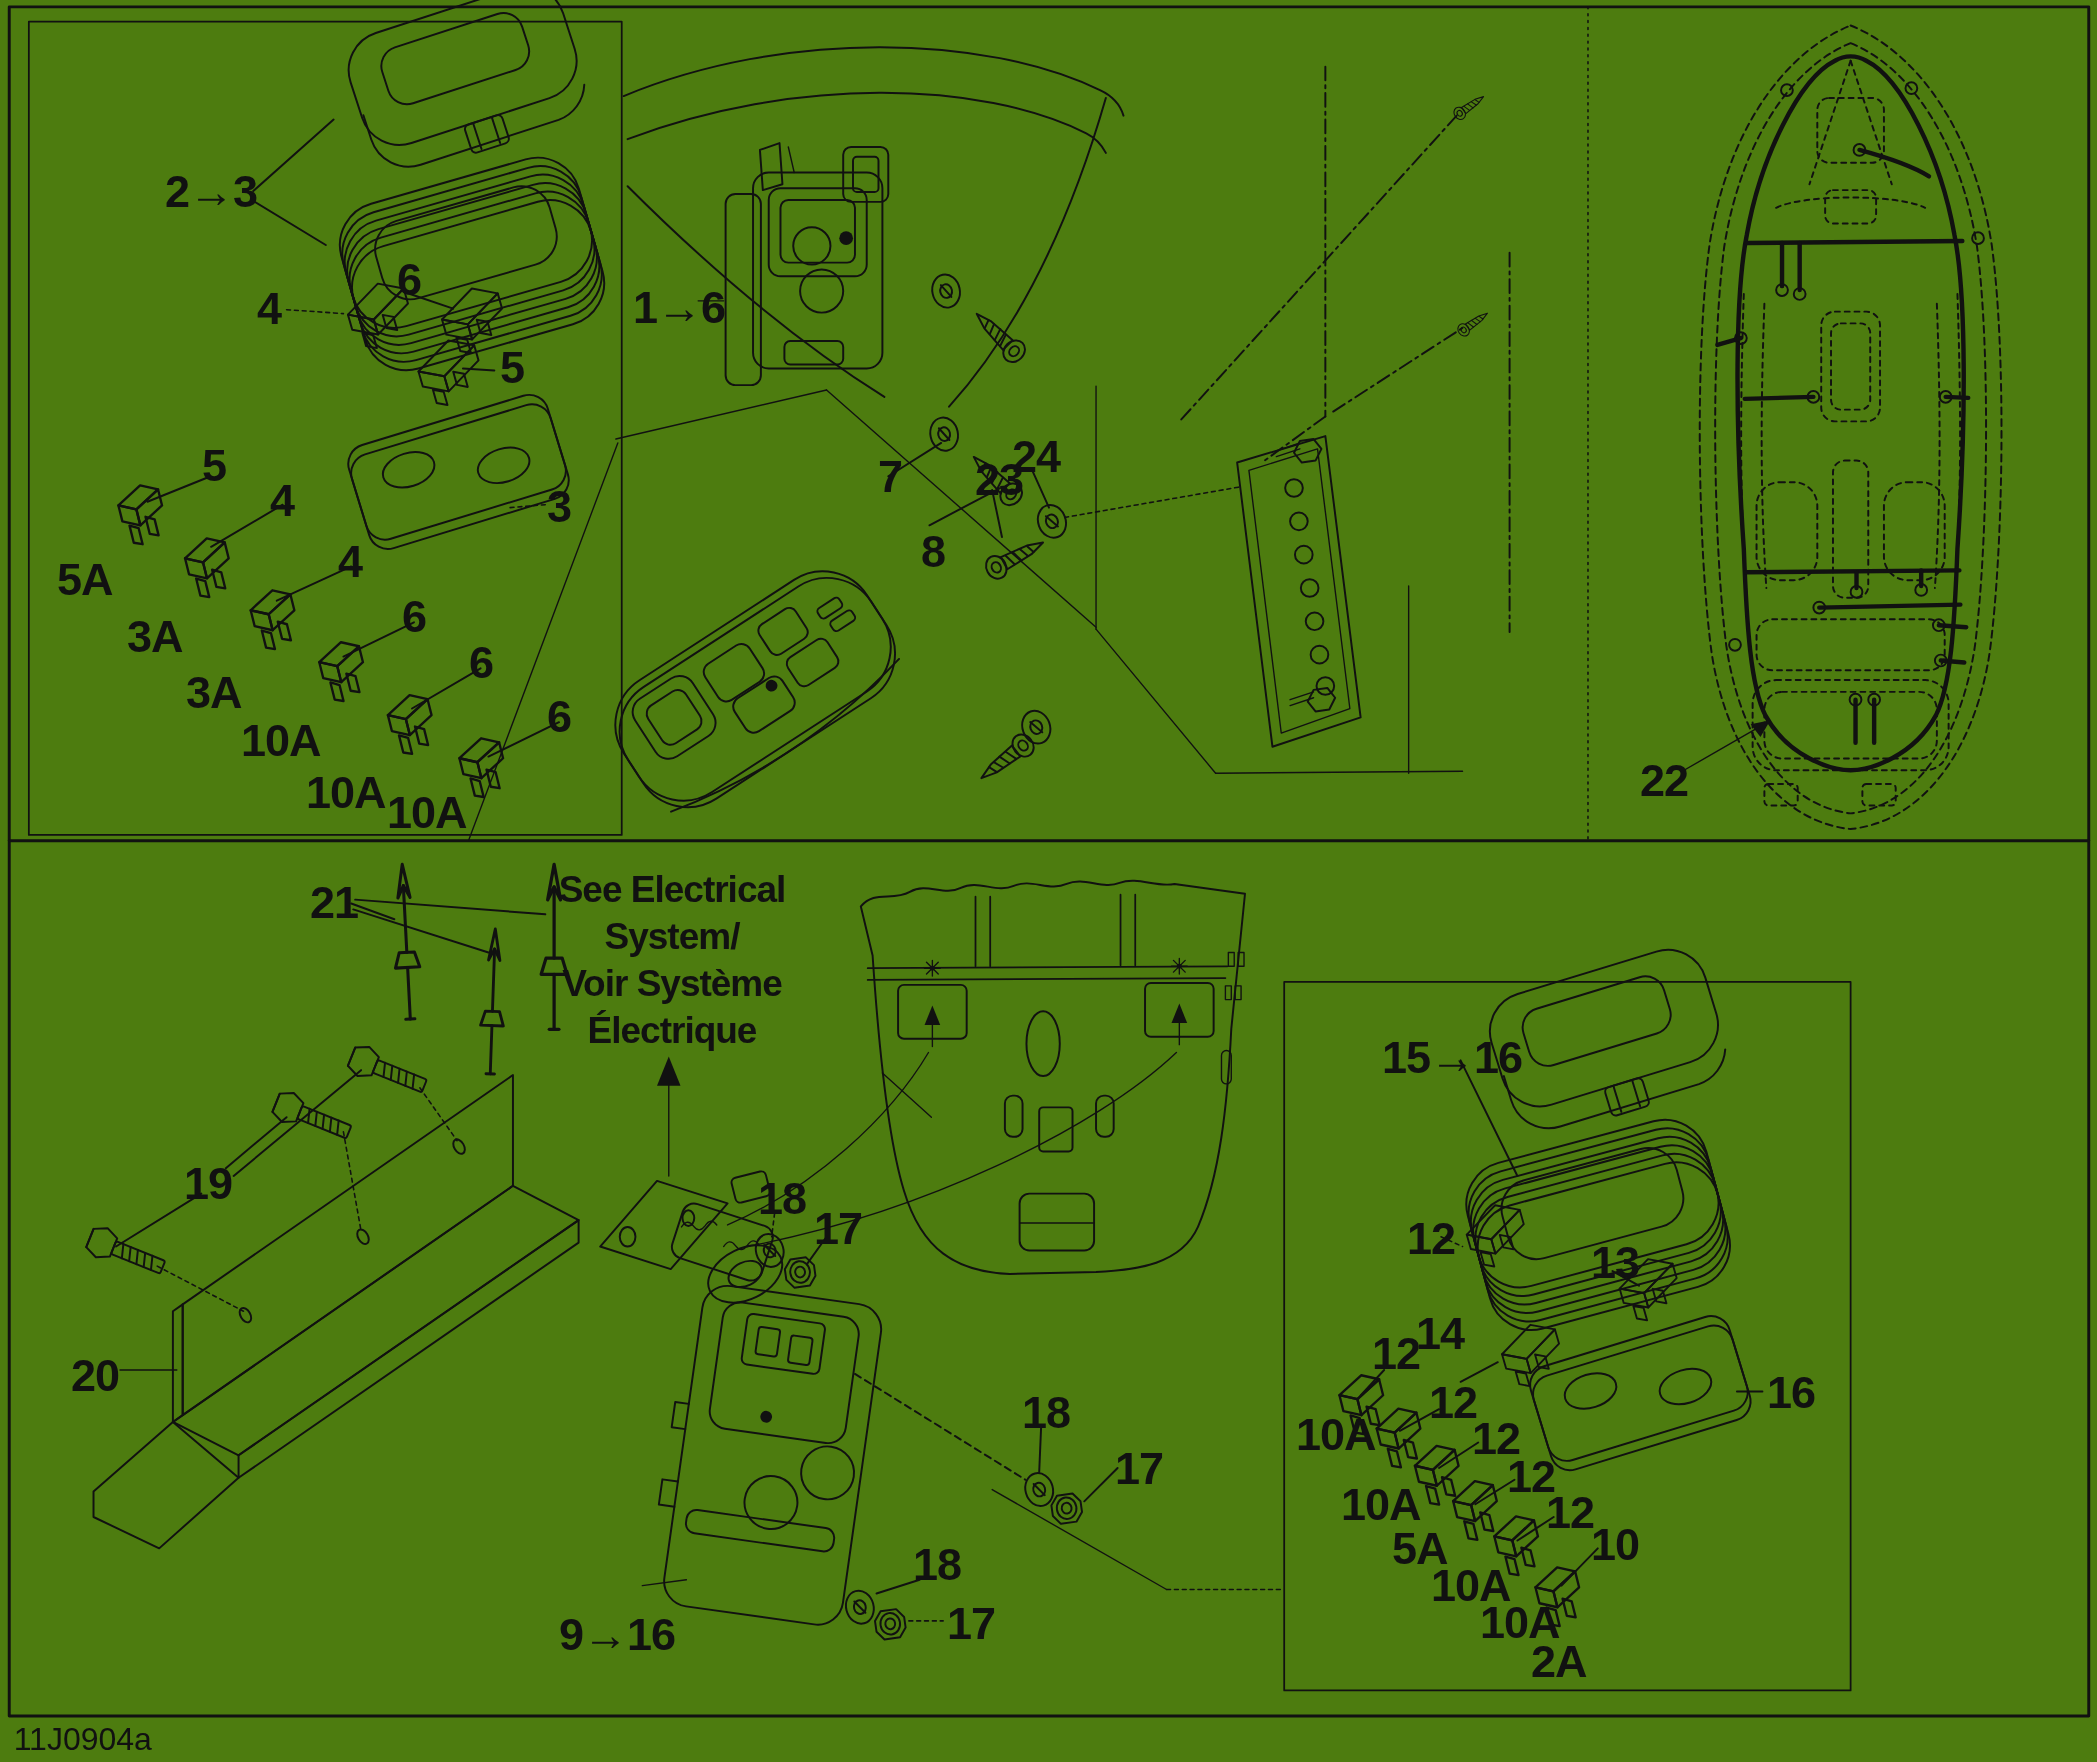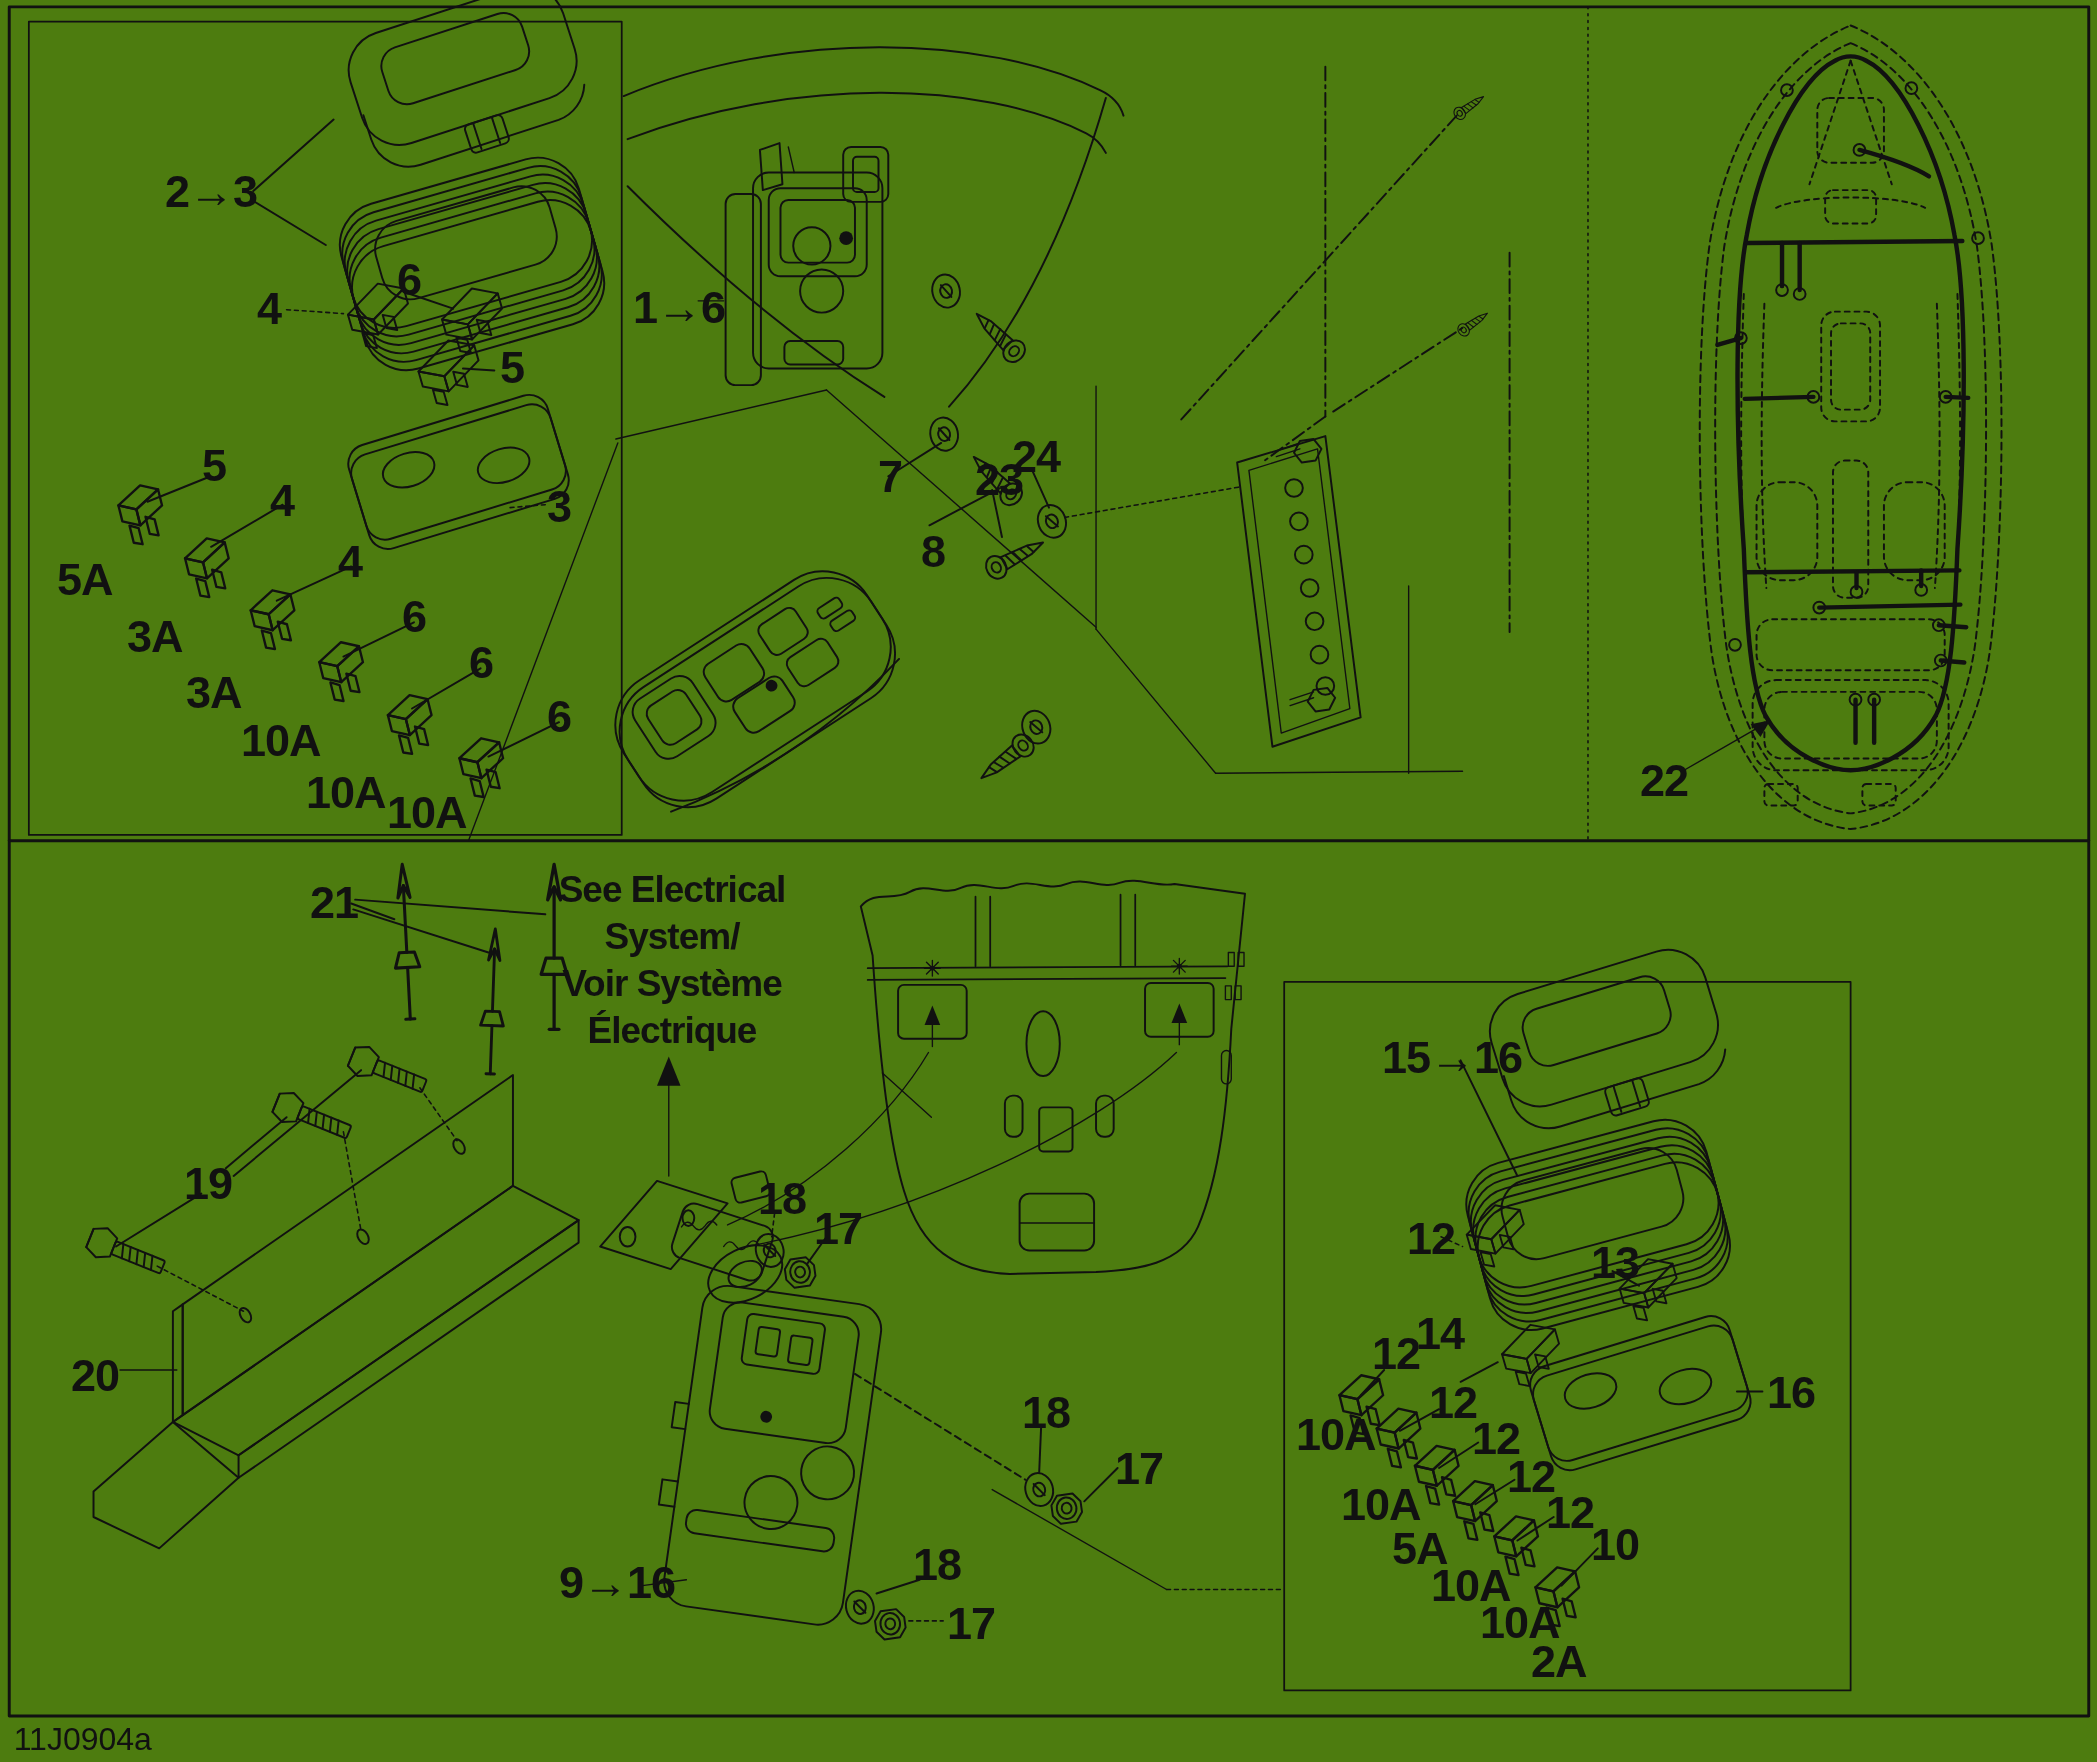--- a/index.html
+++ b/index.html
@@ -476,21 +476,21 @@
       <div class="part-label" style="left: 878px; top: 454px;">7</div>
       <div class="part-label" style="left: 921px; top: 529px;">8</div>
       <div class="part-label" style="left: 975px; top: 457px;">23</div>
       <div class="part-label" style="left: 1012px; top: 434px;">24</div>
       <div class="part-label" style="left: 1640px; top: 758px;">22</div>
       <div class="part-label" style="left: 310px; top: 880px;">21</div>
       <div class="part-label" style="left: 184px; top: 1161px;">19</div>
       <div class="part-label" style="left: 71px; top: 1353px;">20</div>
       <div class="part-label" style="left: 758px; top: 1176px;">18</div>
       <div class="part-label" style="left: 814px; top: 1206px;">17</div>
-      <div class="part-label" style="left: 559px; top: 1560px;">9→16</div>
+      <div class="part-label" style="left: 559px; top: 1612px;">9→16</div>
       <div class="part-label" style="left: 1022px; top: 1390px;">18</div>
       <div class="part-label" style="left: 1115px; top: 1446px;">17</div>
       <div class="part-label" style="left: 913px; top: 1542px;">18</div>
       <div class="part-label" style="left: 947px; top: 1601px;">17</div>
       <div class="part-label" style="left: 1382px; top: 1035px;">15→16</div>
       <div class="part-label" style="left: 1407px; top: 1216px;">12</div>
       <div class="part-label" style="left: 1591px; top: 1240px;">13</div>
       <div class="part-label" style="left: 1416px; top: 1311px;">14</div>
       <div class="part-label" style="left: 1767px; top: 1370px;">16</div>
       <div class="part-label" style="left: 1372px; top: 1331px;">12</div>

